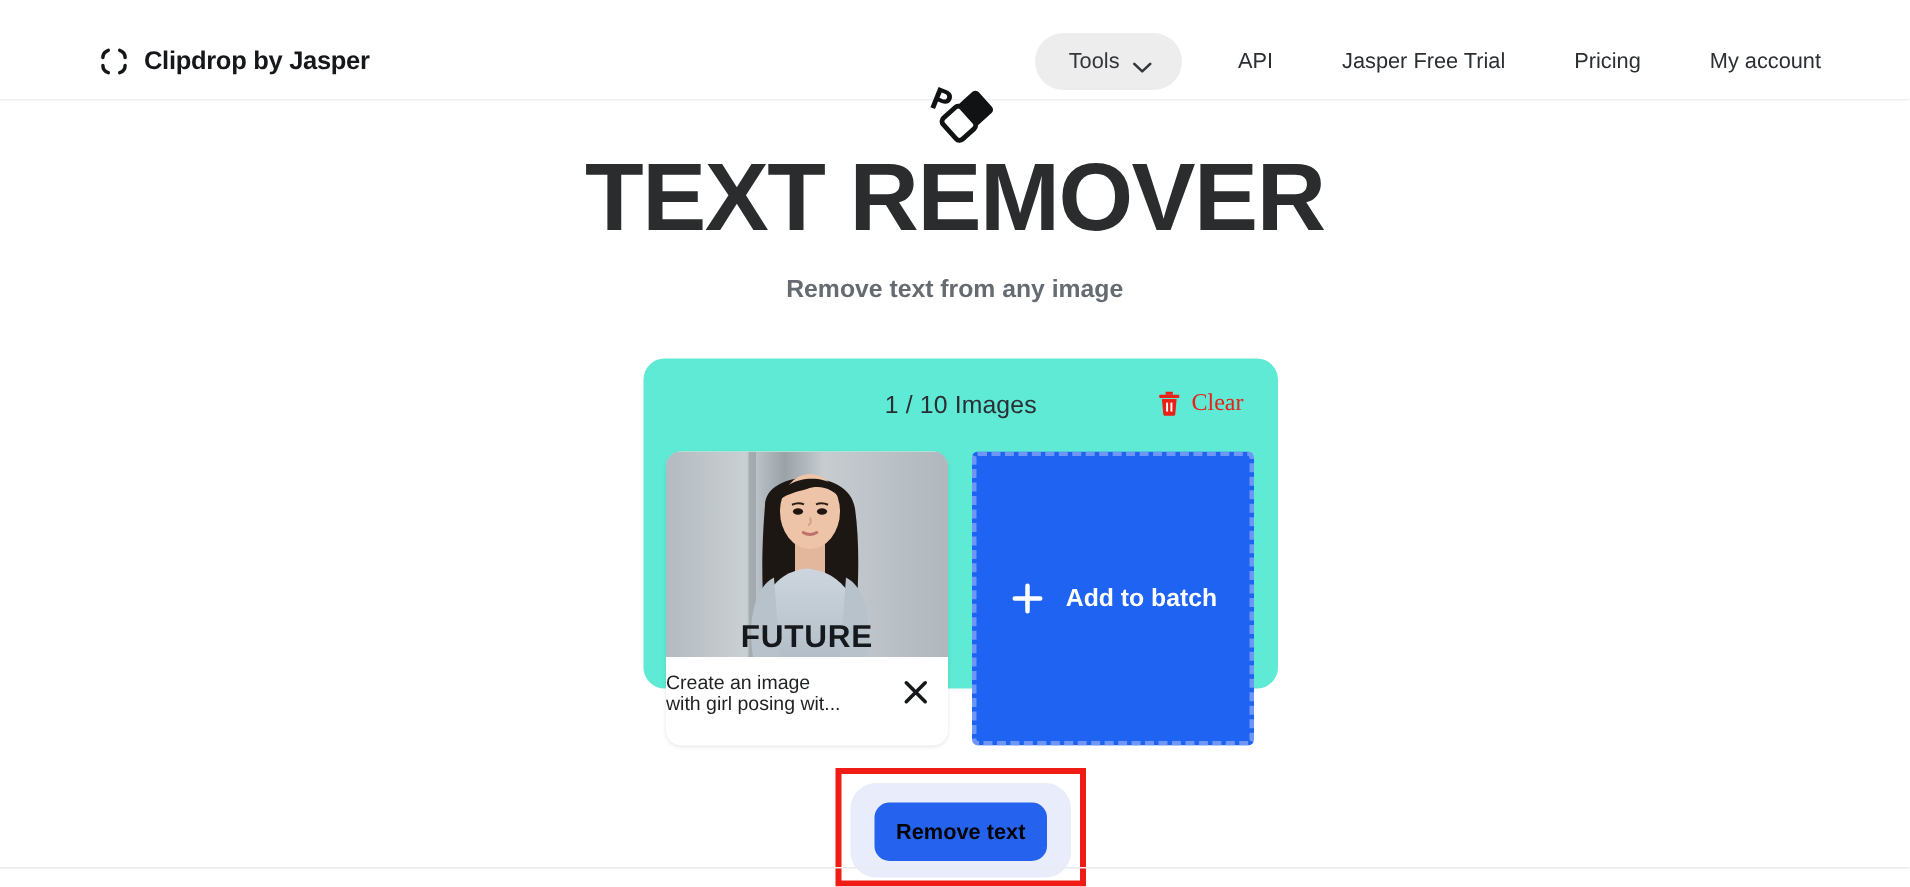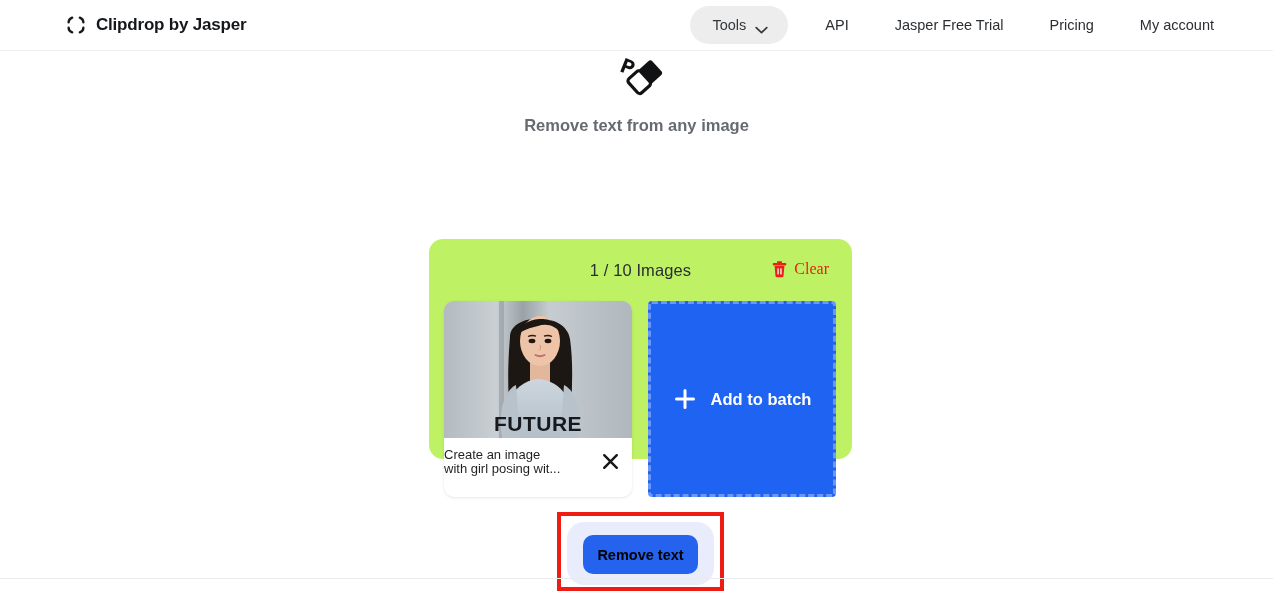--- a/index.html
+++ b/index.html
@@ -13,21 +13,21 @@
   body {
     font-family: "Liberation Sans", sans-serif;
     background: #ffffff;
     color: #1f2023;
     position: relative;
   }
 
   
   .topbar {
     position: absolute;
-    top: 0; left: 0;
+    top: 16px; left: 0;
     width: 1273px;
     height: 51px;
     background: #ffffff;
     border-bottom: 1px solid #eceff1;
     display: flex;
     align-items: center;
   }
 
   .brand {
     display: flex;
@@ -110,21 +110,21 @@
     margin-top: 21px;
   }
 
   
   .batch-card {
     position: absolute;
     left: 429px;
     top: 239px;
     width: 423px;
     height: 220px;
-    background: #bef264;
+    background: #5eead4;
     border-radius: 14px;
   }
 
   .batch-head {
     position: relative;
     height: 62px;
     display: flex;
     align-items: center;
     justify-content: center;
   }
@@ -297,20 +297,21 @@
         <path d="M7.5 4.5 L7.5 19 L10.8 19 L10.8 13.6 L13.4 13.6 C16.6 13.6 18.6 11.8 18.6 9 C18.6 6.2 16.6 4.5 13.4 4.5 Z M10.8 7.1 L13.1 7.1 C14.6 7.1 15.4 7.8 15.4 9 C15.4 10.3 14.6 11 13.1 11 L10.8 11 Z" fill="#111214" transform="rotate(22 13 12)"></path>
 
         <g transform="rotate(-42 30 22)">
           <rect x="14" y="12.5" width="32" height="19" rx="3" ry="3" fill="#111214"></rect>
           <rect x="14" y="12.5" width="16.5" height="19" rx="3" ry="3" fill="#ffffff" stroke="#111214" stroke-width="3.2"></rect>
         </g>
       </g>
     </svg>
   </div>
 
+  <div class="hero-title">TEXT REMOVER</div>
   <div class="hero-sub">Remove text from any image</div>
 </div>
 
 <div class="batch-card">
 
   <div class="batch-head">
     <span class="batch-count">1 / 10 Images</span>
 
     <div class="clear-btn">
       <span class="trash">

